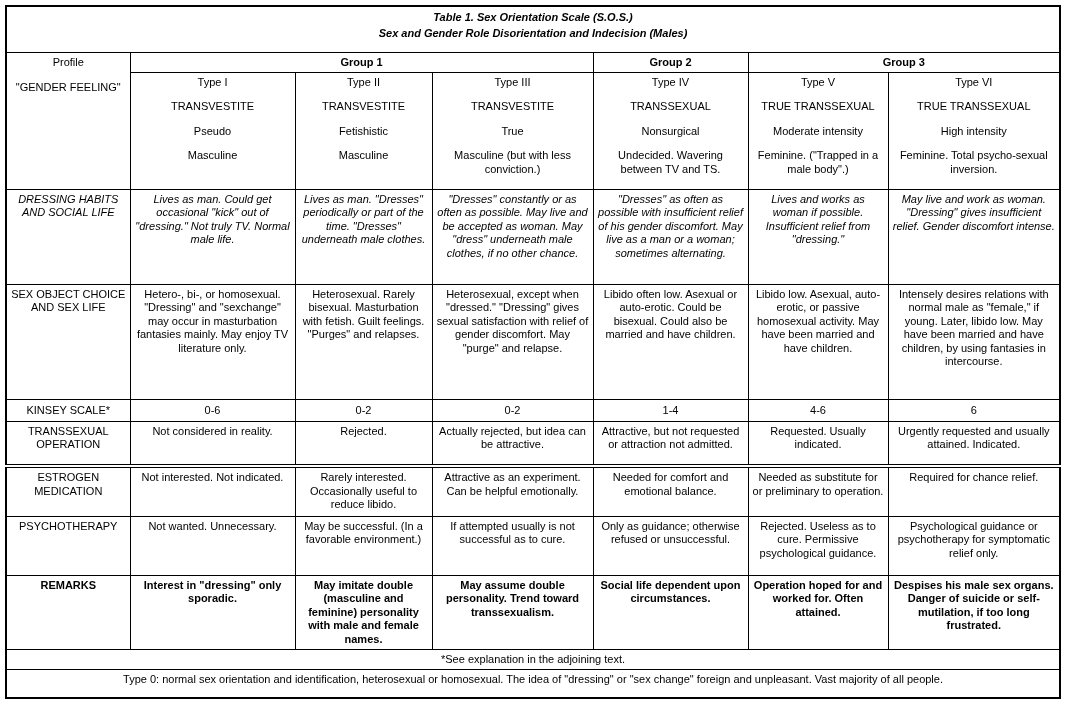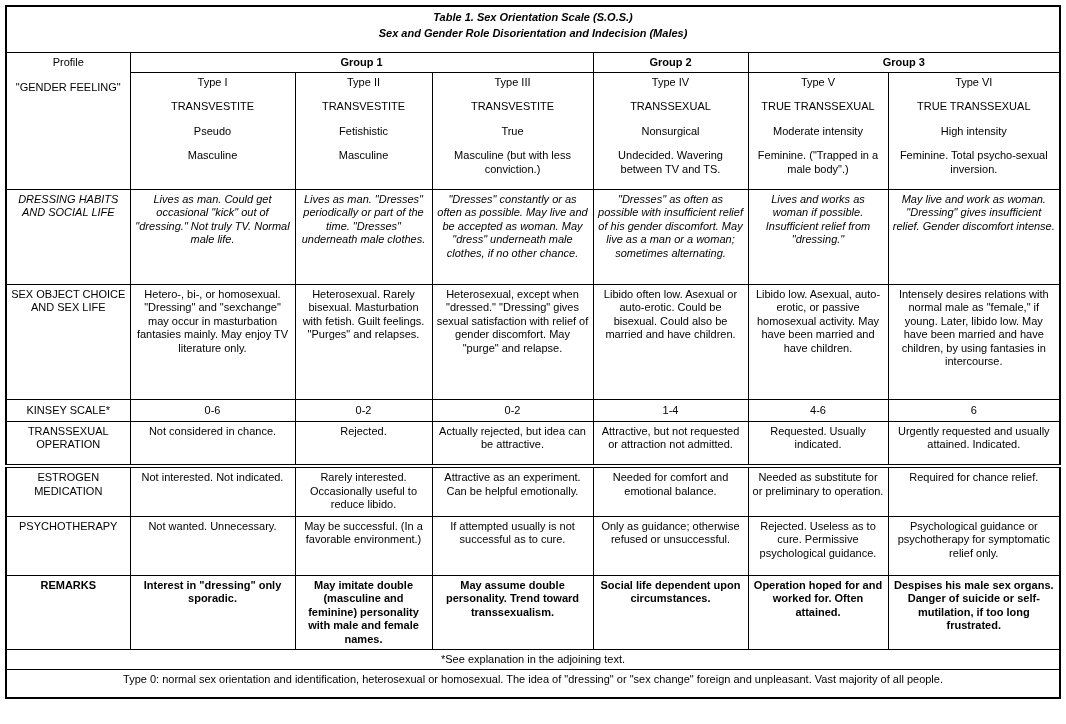--- a/index.html
+++ b/index.html
@@ -170,21 +170,21 @@
       <td class="cell">0-6</td>
       <td class="cell">0-2</td>
       <td class="cell">0-2</td>
       <td class="cell">1-4</td>
       <td class="cell">4-6</td>
       <td class="cell">6</td>
     </tr>
 
     <tr class="r-conv">
       <td class="label-cell">TRANSSEXUAL OPERATION</td>
-      <td class="cell">Not considered in chance.</td>
+      <td class="cell">Not considered in reality.</td>
       <td class="cell">Rejected.</td>
       <td class="cell">Actually rejected, but idea can be attractive.</td>
       <td class="cell">Attractive, but not requested or attraction not admitted.</td>
       <td class="cell">Requested. Usually indicated.</td>
       <td class="cell">Urgently requested and usually attained. Indicated.</td>
     </tr>
 
     <tr class="r-estro">
       <td class="label-cell">ESTROGEN MEDICATION</td>
       <td class="cell">Not interested. Not indicated.</td>

